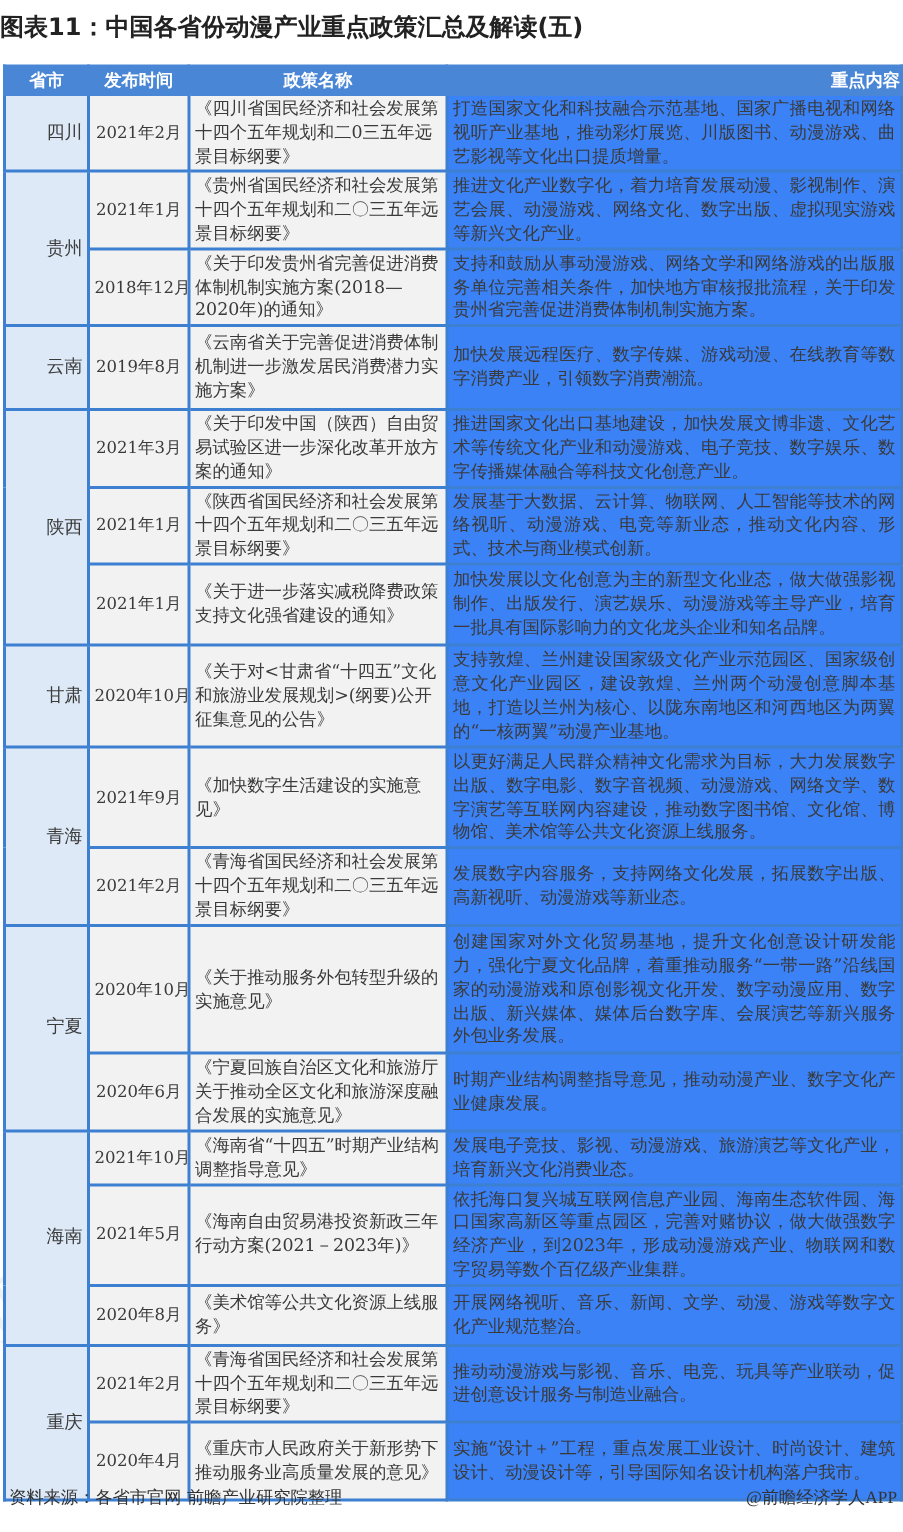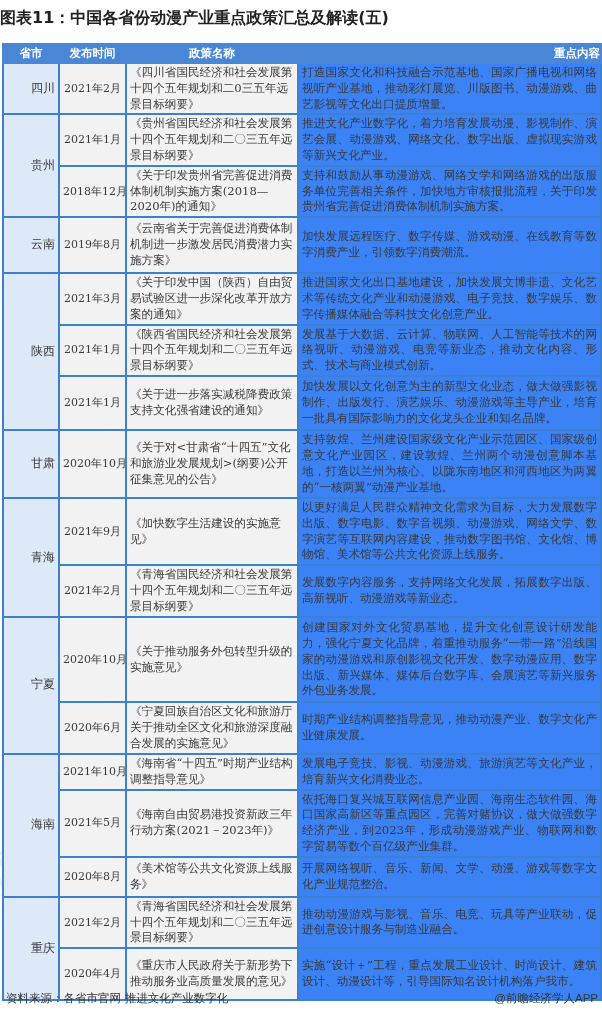--- a/index.html
+++ b/index.html
@@ -16,21 +16,21 @@
   table.policy td { border: 2px solid #3d7fd0; padding: 1px 3px; vertical-align: middle;
                     line-height: 15.8px; color: #3a3a3a; }
   td.prov { background: #dde9f7; text-align: right; font-size: 12px; color: #333; }
   td.date { background: #f2f2f2; text-align: center; white-space: nowrap; padding-left: 2px; font-size: 11px; }
   td.name { background: #f2f2f2; text-align: left; }
   td.content { background: #3b82f6; text-align: justify; }
   col.c1 { width: 56px; } col.c2 { width: 67px; } col.c3 { width: 172px; } col.c4 { width: 303px; }
   .footer-left { position: absolute; left: 6px; top: 991px; font-size: 11.5px; color: #333;
                  font-family: "DejaVu Sans", "Liberation Sans", sans-serif; }
   .footer-right { position: absolute; right: 4px; top: 991px; font-size: 11.5px; color: #333;
-                  font-family: Liberation Sans, sans-serif; }
+                  font-family: Liberation Serif, serif; }
   .watermark { position: absolute; color: rgba(160,170,185,0.18); font-size: 44px; font-weight: bold;
                transform: rotate(-35deg); pointer-events: none;
                font-family: "DejaVu Sans", "Liberation Sans", sans-serif; white-space: nowrap; }
 </style>
 </head>
 <body>
 
 <div class="title">图表11：中国各省份动漫产业重点政策汇总及解读(五)</div>
 
 <div class="watermark" style="left:60px; top:300px;">前瞻产业研究院</div>
@@ -152,14 +152,14 @@
       <td class="content">推动动漫游戏与影视、音乐、电竞、玩具等产业联动，促进创意设计服务与制造业融合。</td>
     </tr>
     <tr style="height:52px">
       <td class="date">2020年4月</td>
       <td class="name">《重庆市人民政府关于新形势下推动服务业高质量发展的意见》</td>
       <td class="content">实施“设计＋”工程，重点发展工业设计、时尚设计、建筑设计、动漫设计等，引导国际知名设计机构落户我市。</td>
     </tr>
   </tbody>
 </table>
 
-<div class="footer-left">资料来源：各省市官网 推进文化产业数字化</div>
+<div class="footer-left">资料来源：各省市官网 前瞻产业研究院整理</div>
 <div class="footer-right">@前瞻经济学人APP</div>
 
 </body></html>

